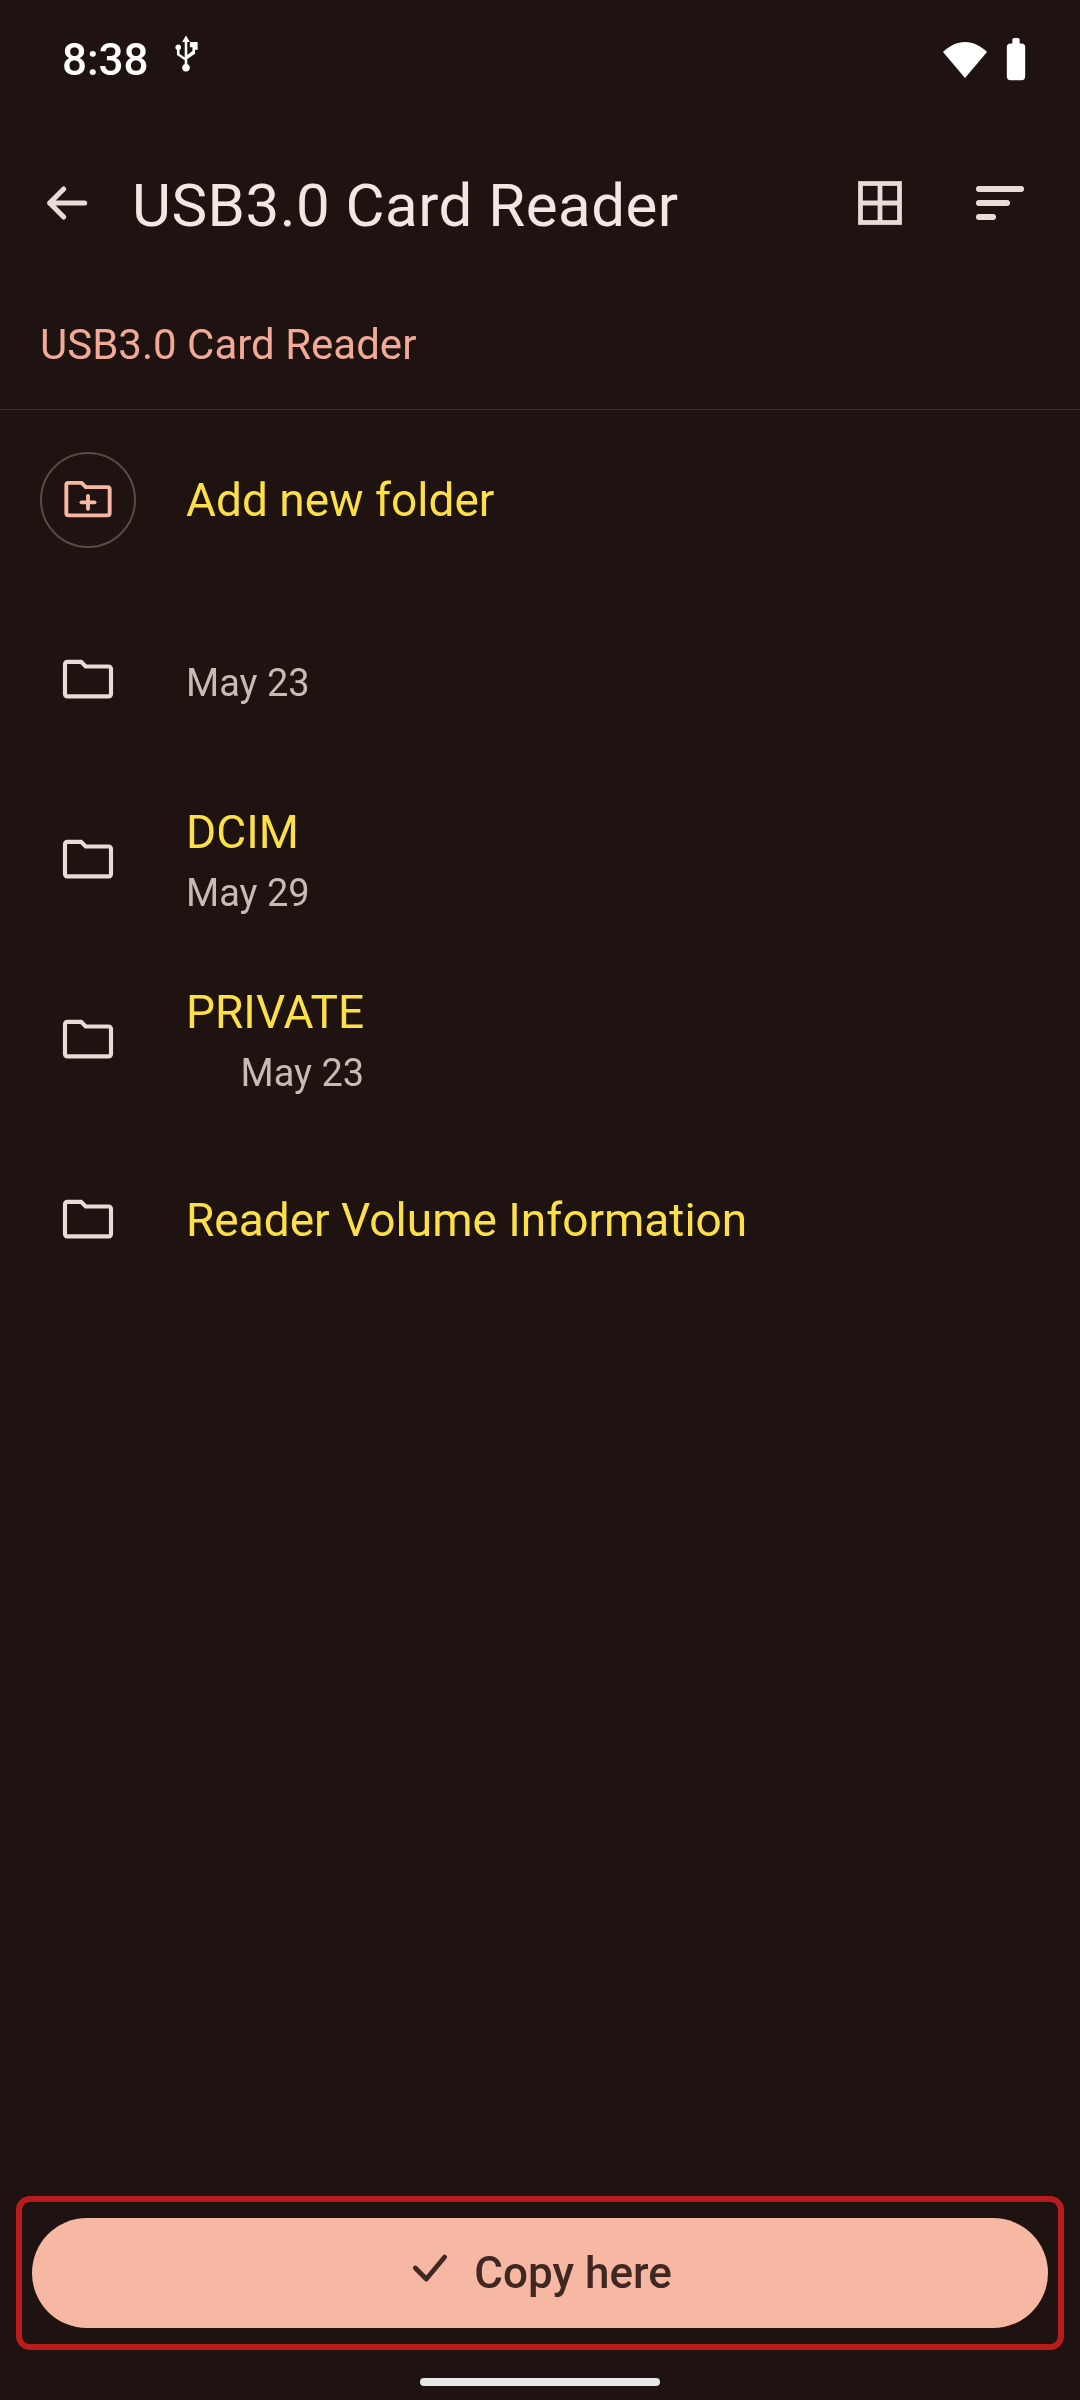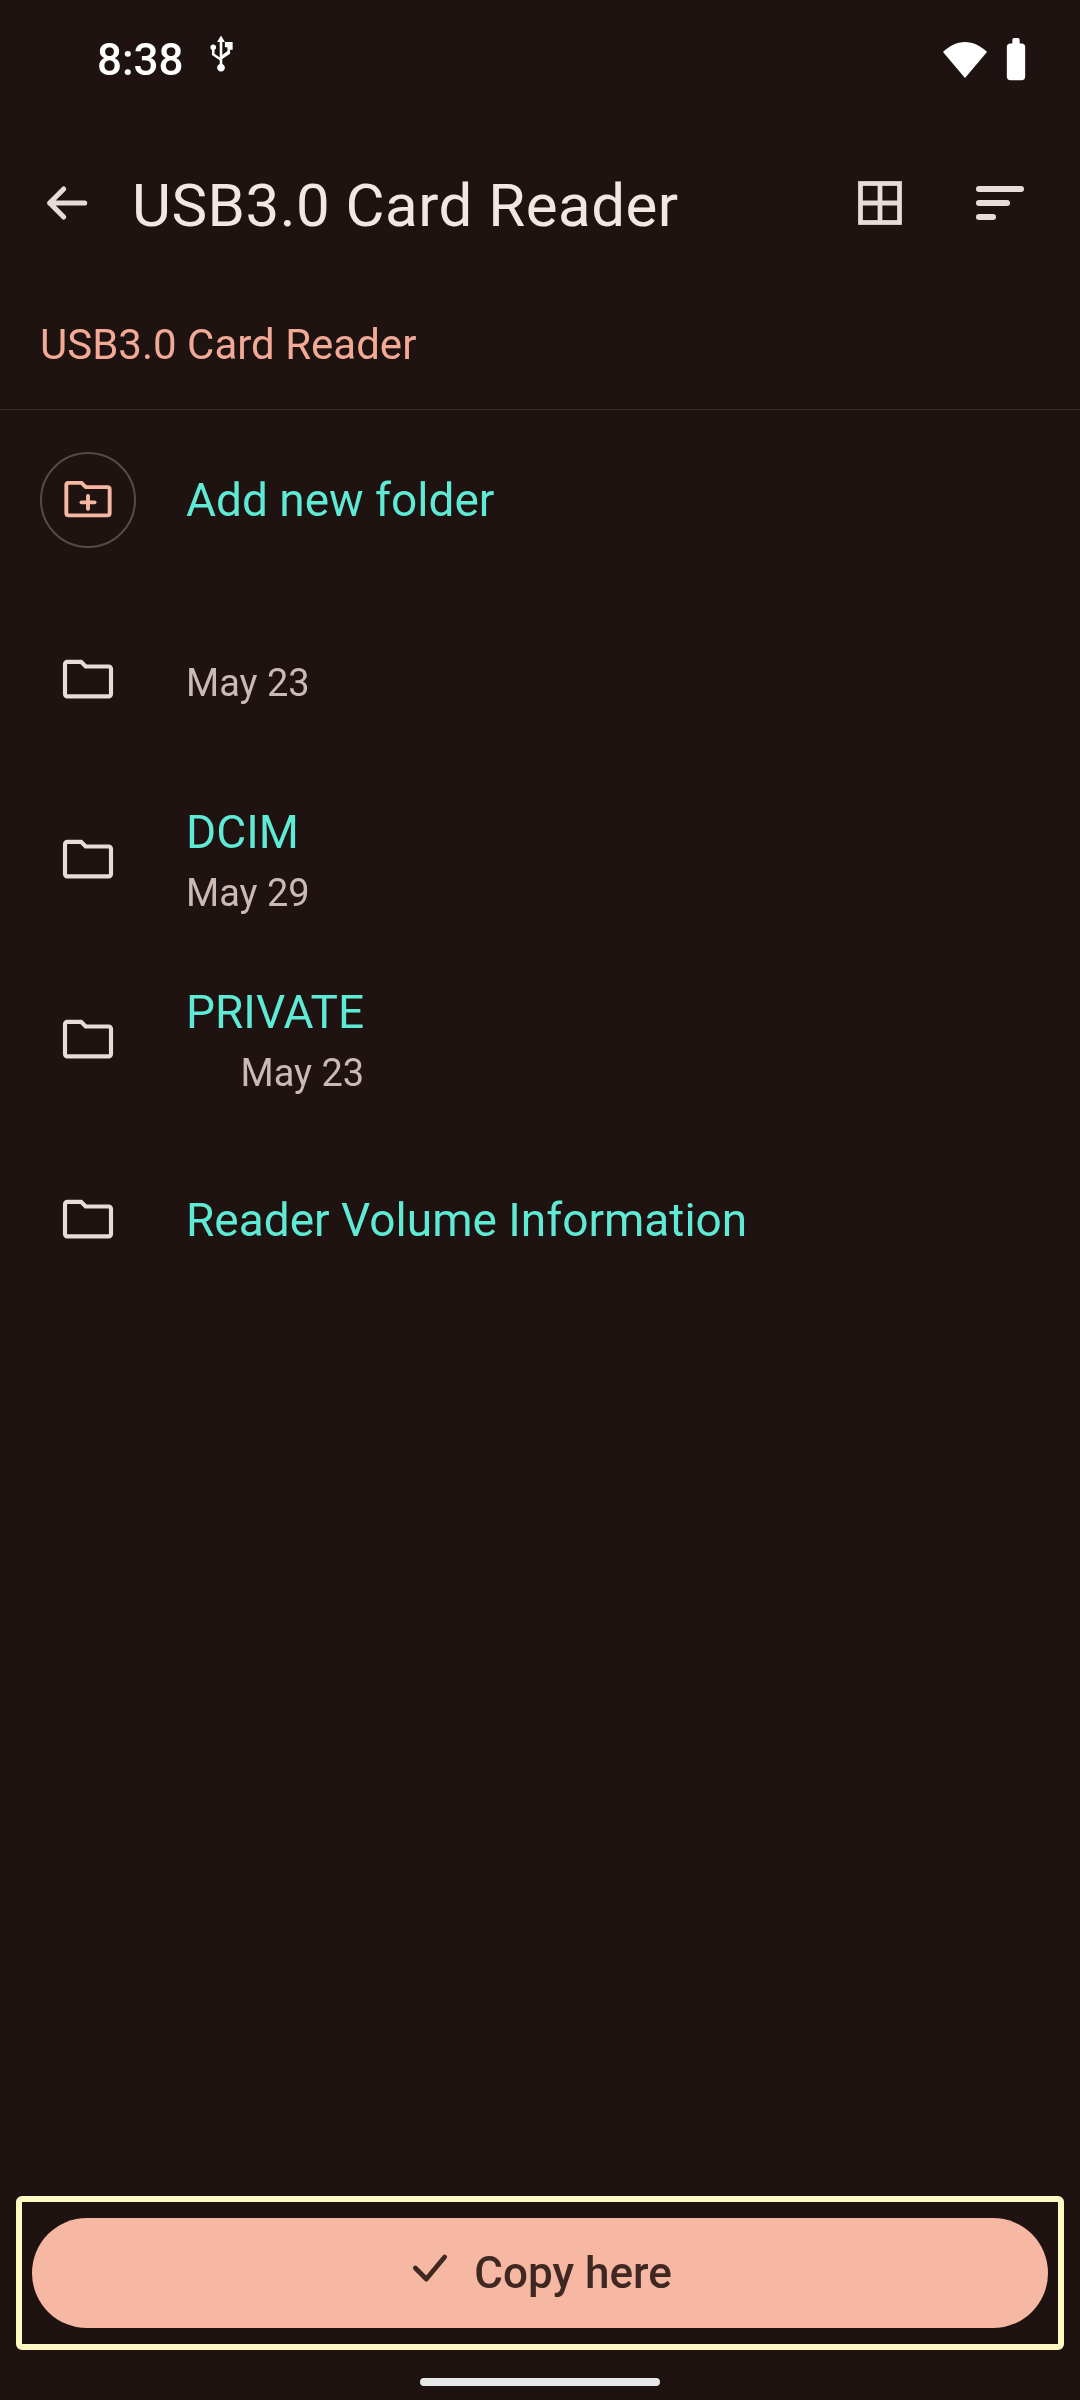--- a/index.html
+++ b/index.html
@@ -12,21 +12,21 @@
     overflow: hidden;
     position: relative;
   }
 
   
   .status-bar {
     height: 120px;
     display: flex;
     align-items: center;
     justify-content: space-between;
-    padding: 0 50px 0 97px;
+    padding: 0 50px 0 62px;
     font-size: 44px;
     font-weight: 500;
     color: #ffffff;
   }
   .status-left { display:flex; align-items:center; gap:20px; }
   .status-right { display:flex; align-items:center; gap:12px; }
   .status-right svg { display:block; }
 
   
   .app-bar {
@@ -71,42 +71,42 @@
     border-radius: 50%;
     display:flex; align-items:center; justify-content:center;
   }
   .folder-icon-wrap {
     width: 96px; height:96px;
     display:flex; align-items:center; justify-content:center;
   }
   .row-text { display:flex; flex-direction:column; gap:6px; }
   .row-label {
     font-size: 46px;
-    color: #5eead4;
+    color: #fde047;
     font-weight: 400;
   }
   .row-sub {
     font-size: 38px;
     color: #cbb9b4;
     font-weight: 400;
     margin-top: 6px;
     text-align: right;
   }
   .add-row .row-label { font-size:46px; }
 
   
   .bottom-area {
     position:absolute;
     left:0; right:0;
     bottom: 50px;
     padding: 0 16px;
   }
   .highlight-box {
-    border: 6px solid #fef9c3;
-    border-radius: 6px;
+    border: 6px solid #b91c1c;
+    border-radius: 14px;
     padding: 16px 10px;
   }
   .copy-btn {
     width:100%;
     height: 110px;
     background: #f7b8a3;
     border-radius: 60px;
     display:flex;
     align-items:center;
     justify-content:center;

